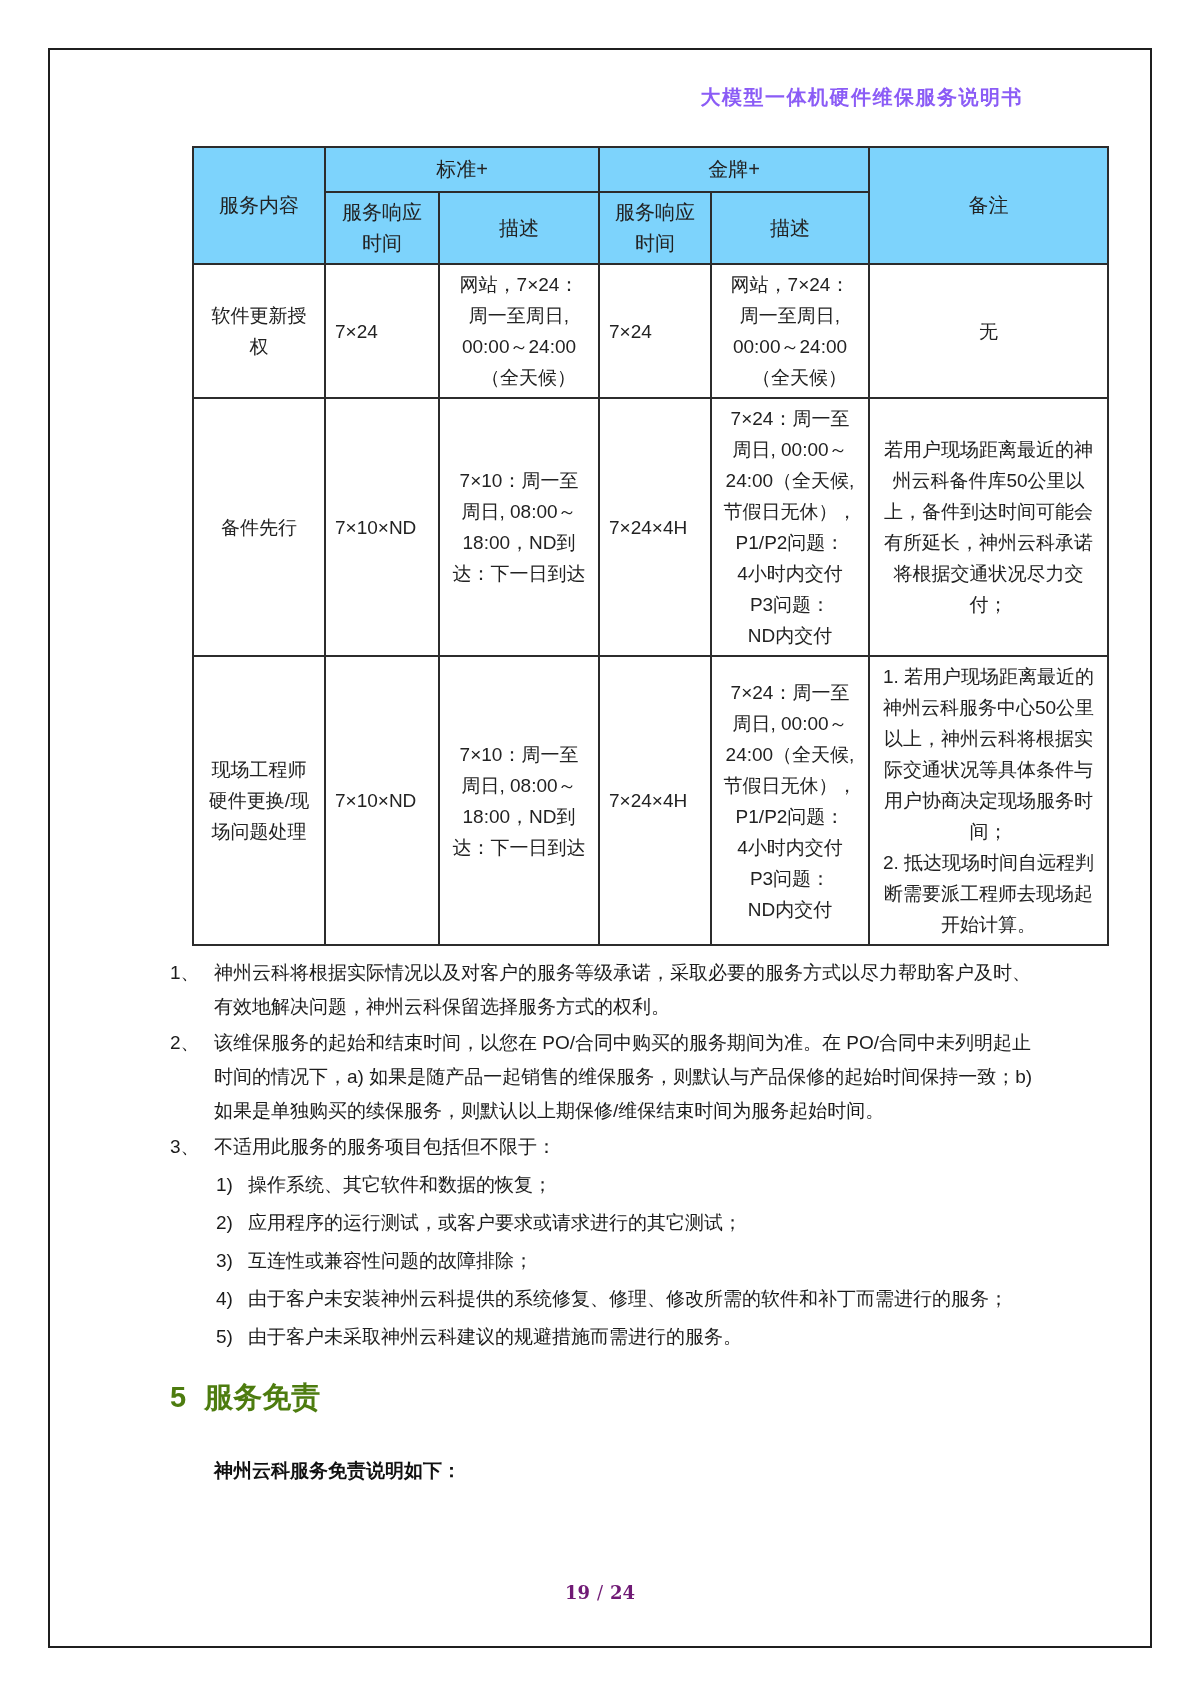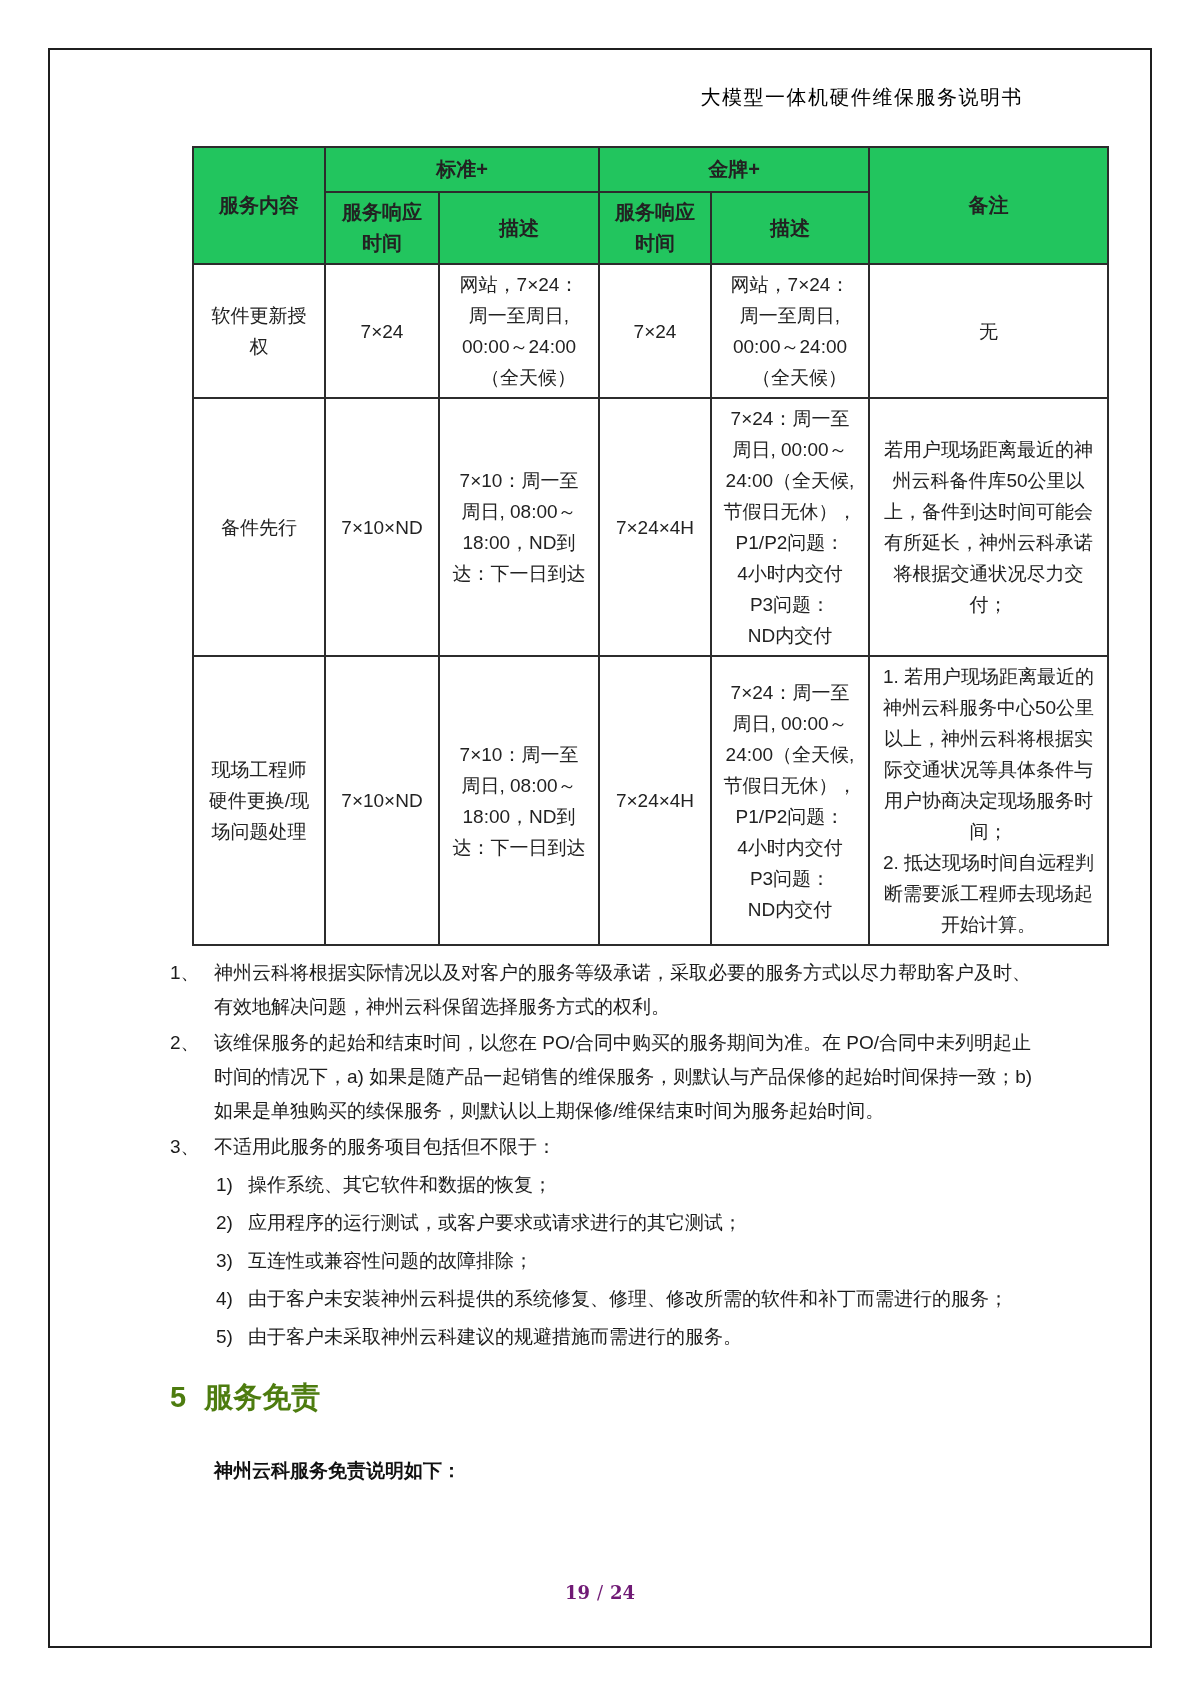--- a/index.html
+++ b/index.html
@@ -7,36 +7,37 @@
     width:1200px;height:1698px;position:relative;background:#ffffff;
     font-family:"Liberation Sans",sans-serif;color:#1c1c1c;
     -webkit-font-smoothing:antialiased;
   }
   .page-border{
     position:absolute;left:48px;top:48px;width:1104px;height:1600px;
     border:2px solid #1f1f1f;box-sizing:border-box;background:transparent;
   }
   .doc-title{
     position:absolute;top:84px;right:177px;
-    font-family:"DejaVu Serif",serif;font-size:20px;color:#000000;
+    font-family:"DejaVu Serif",serif;font-size:20px;color:#8b5cf6;
     letter-spacing:1.5px;
+    font-weight:bold;
   }
   
   table.svc{
     position:absolute;left:192px;top:146px;width:915px;
     border-collapse:collapse;table-layout:fixed;
     font-size:19px;color:#222;
   }
   table.svc td{
     border:2px solid #2c2c2c;vertical-align:middle;
     padding:4px 9px;box-sizing:border-box;line-height:31px;
   }
-  td.th{background:#22c55e;font-weight:bold;text-align:center;font-size:20px;padding:2px 4px;}
+  td.th{background:#7dd3fc;font-weight:normal;text-align:center;font-size:20px;padding:2px 4px;}
   td.pre{white-space:pre-line;}
-  td.ctr{text-align:center;}
+  td.ctr{text-align:left;}
   td.lft{text-align:center;}
   tr.h1{height:45px;}
   tr.h2{height:72px;}
   tr.r1{height:130px;}
   tr.r2{height:249px;}
   tr.r3{height:286px;}
   
   .notes{position:absolute;left:170px;top:956px;width:872px;font-size:19px;line-height:34px;}
   .notes-label{font-weight:bold;margin-bottom:12px;}
   .note-item{display:flex;margin:0 0 2px 0;}

